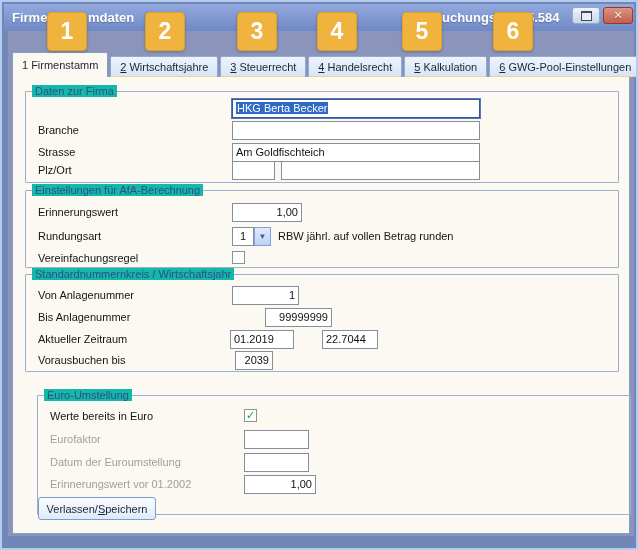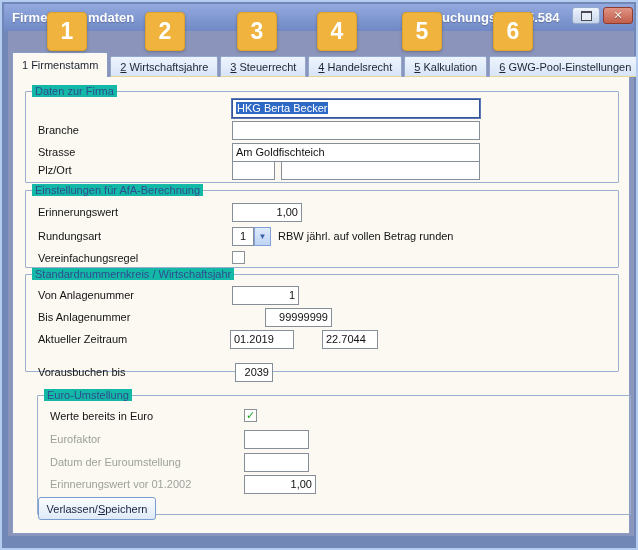--- a/index.html
+++ b/index.html
@@ -142,21 +142,21 @@
       </div>
       <div class="row" style="top:33px;">
         <span class="rowlabel">Bis Anlagenummer</span>
         <div class="tbox num" style="left:206px;width:67px;margin-left:33px;">99999999</div>
       </div>
       <div class="row" style="top:55px;">
         <span class="rowlabel">Aktueller Zeitraum</span>
         <div class="tbox" style="left:204px;width:64px;">01.2019</div>
         <div class="tbox" style="left:296px;width:56px;">22.7044</div>
       </div>
-      <div class="row" style="top:88px;">
+      <div class="row" style="top:76px;">
         <span class="rowlabel">Vorausbuchen bis</span>
         <div class="tbox num" style="left:209px;width:38px;">2039</div>
       </div>
     </div>
 
     <div class="group" style="top:318px;height:120px;margin-left:12px;">
       <span class="legend">Euro-Umstellung</span>
       <div class="row" style="top:11px;">
         <span class="rowlabel">Werte bereits in Euro</span>
         <div class="checkbox" style="left:206px;">

